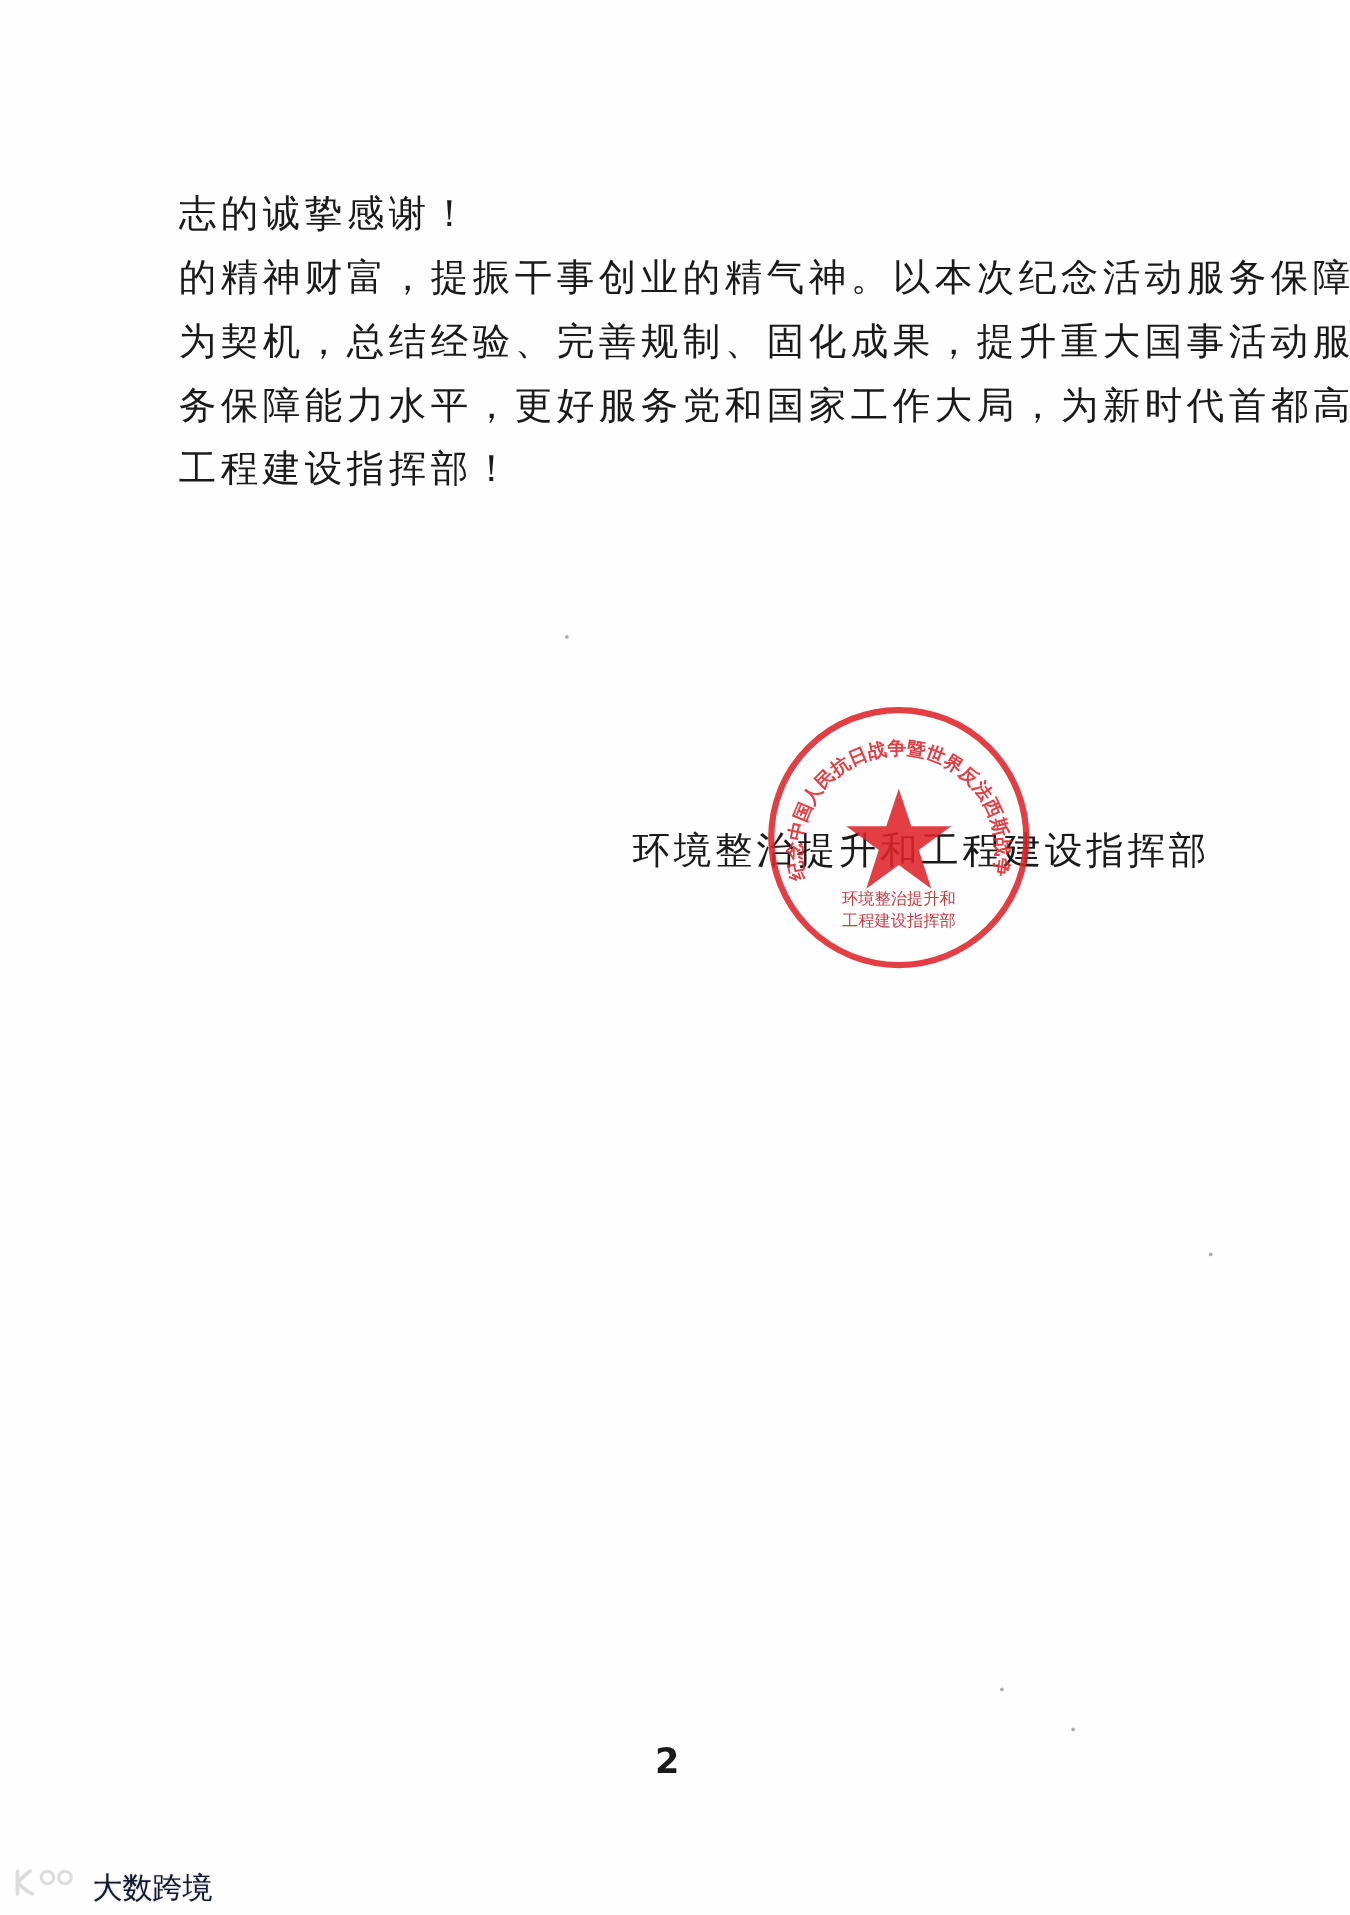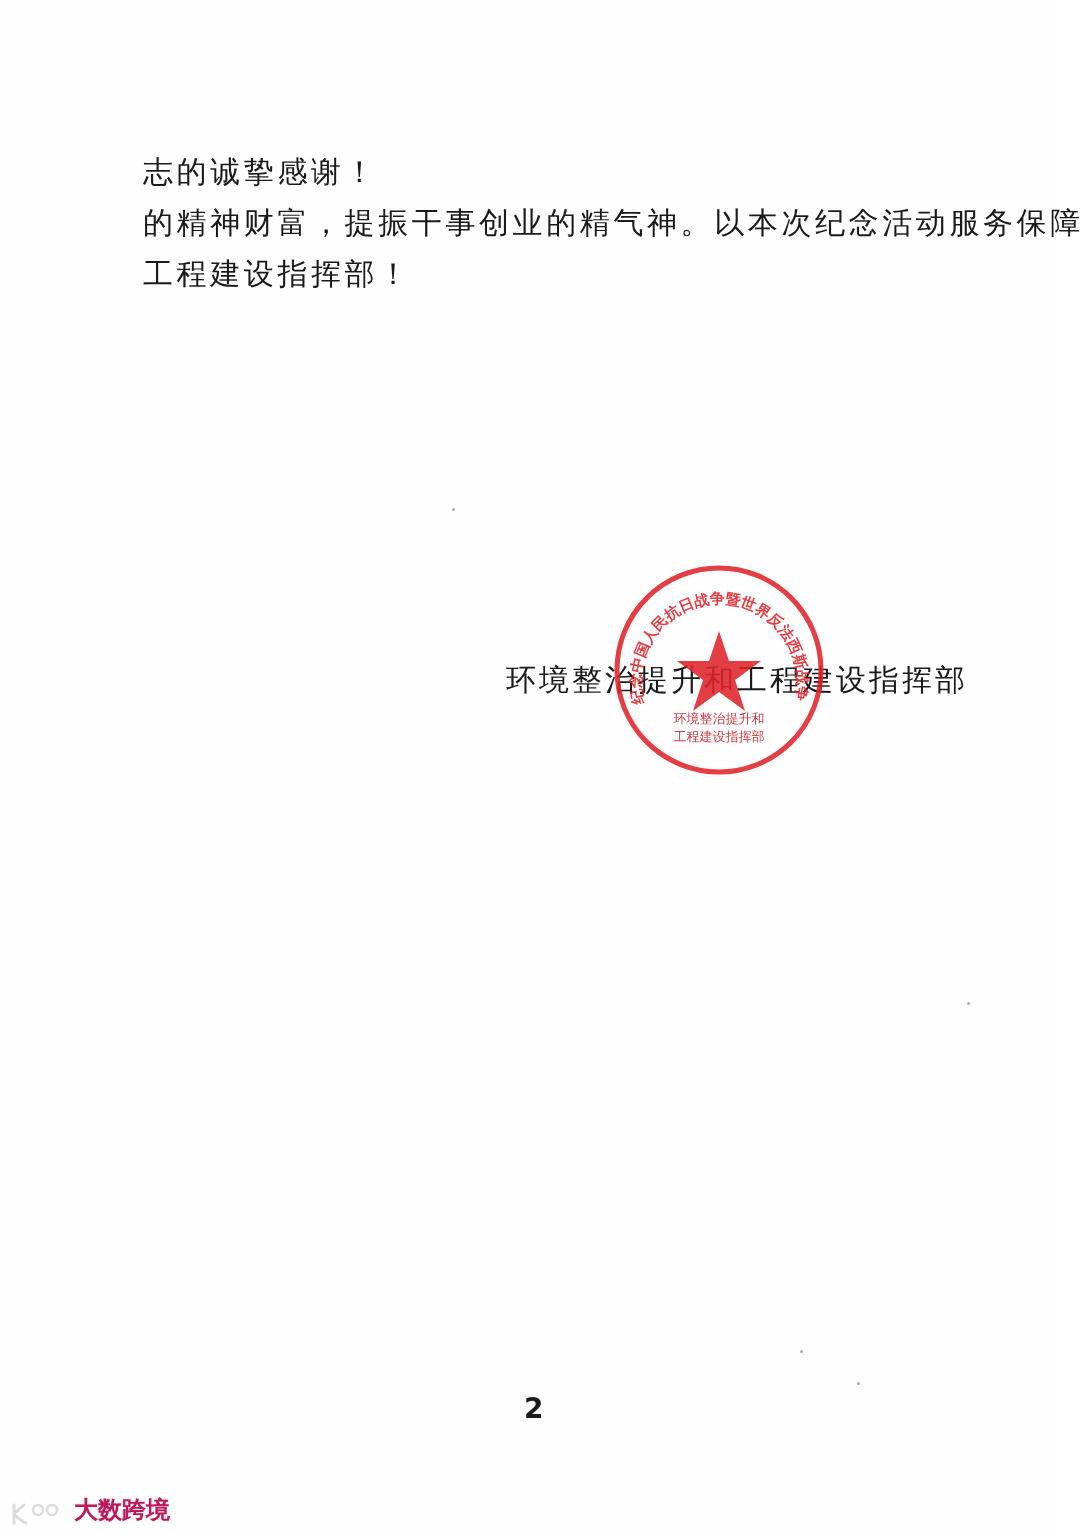--- a/index.html
+++ b/index.html
@@ -12,33 +12,35 @@
   .line.first { text-indent: 0; }
   .line.indent { padding-left: 62px; }
   .signature { position: absolute; left: 506px; top: 660px; font-size: 30px; letter-spacing: 3px;
                white-space: nowrap; z-index: 1; }
   .date { position: absolute; left: 622px; top: 707px; font-size: 28px; letter-spacing: 2px;
           white-space: nowrap; z-index: 1; }
   .stamp { position: absolute; left: 612px; top: 563px; width: 214px; height: 214px; z-index: 2;
            opacity: 0.88; }
   .page-number { position: absolute; left: 524px; top: 1392px; font-family: "DejaVu Sans", sans-serif;
                  font-size: 28px; font-weight: bold; }
-  .watermark { position: absolute; left: 10px; top: 1494px; display: flex; align-items: flex-end; gap: 8px;
-               color: #be185d; font-family: "DejaVu Sans", sans-serif; font-size: 24px; font-weight: bold;
+  .watermark { position: absolute; left: 10px; top: 1494px; display: flex; align-items: flex-start; gap: 8px;
+               color: #0f172a; font-family: "DejaVu Sans", sans-serif; font-size: 24px; font-weight: normal;
                text-shadow: 0 0 2px #c8c8c8; }
   .speck { position: absolute; width: 3px; height: 3px; background: #777; border-radius: 50%; opacity: 0.6; }
 </style>
 </head>
 <body>
 
 <div class="page">
 
   <div class="body-text" style="top:146px;">
     <div class="line first">志的诚挚感谢！</div>
     <div class="line">的精神财富，提振干事创业的精气神。以本次纪念活动服务保障</div>
+    <div class="line">为契机，总结经验、完善规制、固化成果，提升重大国事活动服</div>
+    <div class="line">务保障能力水平，更好服务党和国家工作大局，为新时代首都高</div>
     <div class="line">工程建设指挥部！</div>
   </div>
 
   <div class="signature">环境整治提升和工程建设指挥部</div>
 
   <div class="stamp">
     <svg width="214" height="214" viewBox="0 0 214 214">
       <defs>
         <path id="sealArc" d="M 32,140 A 78,78 0 1,1 182,140" fill="none"></path>
       </defs>

